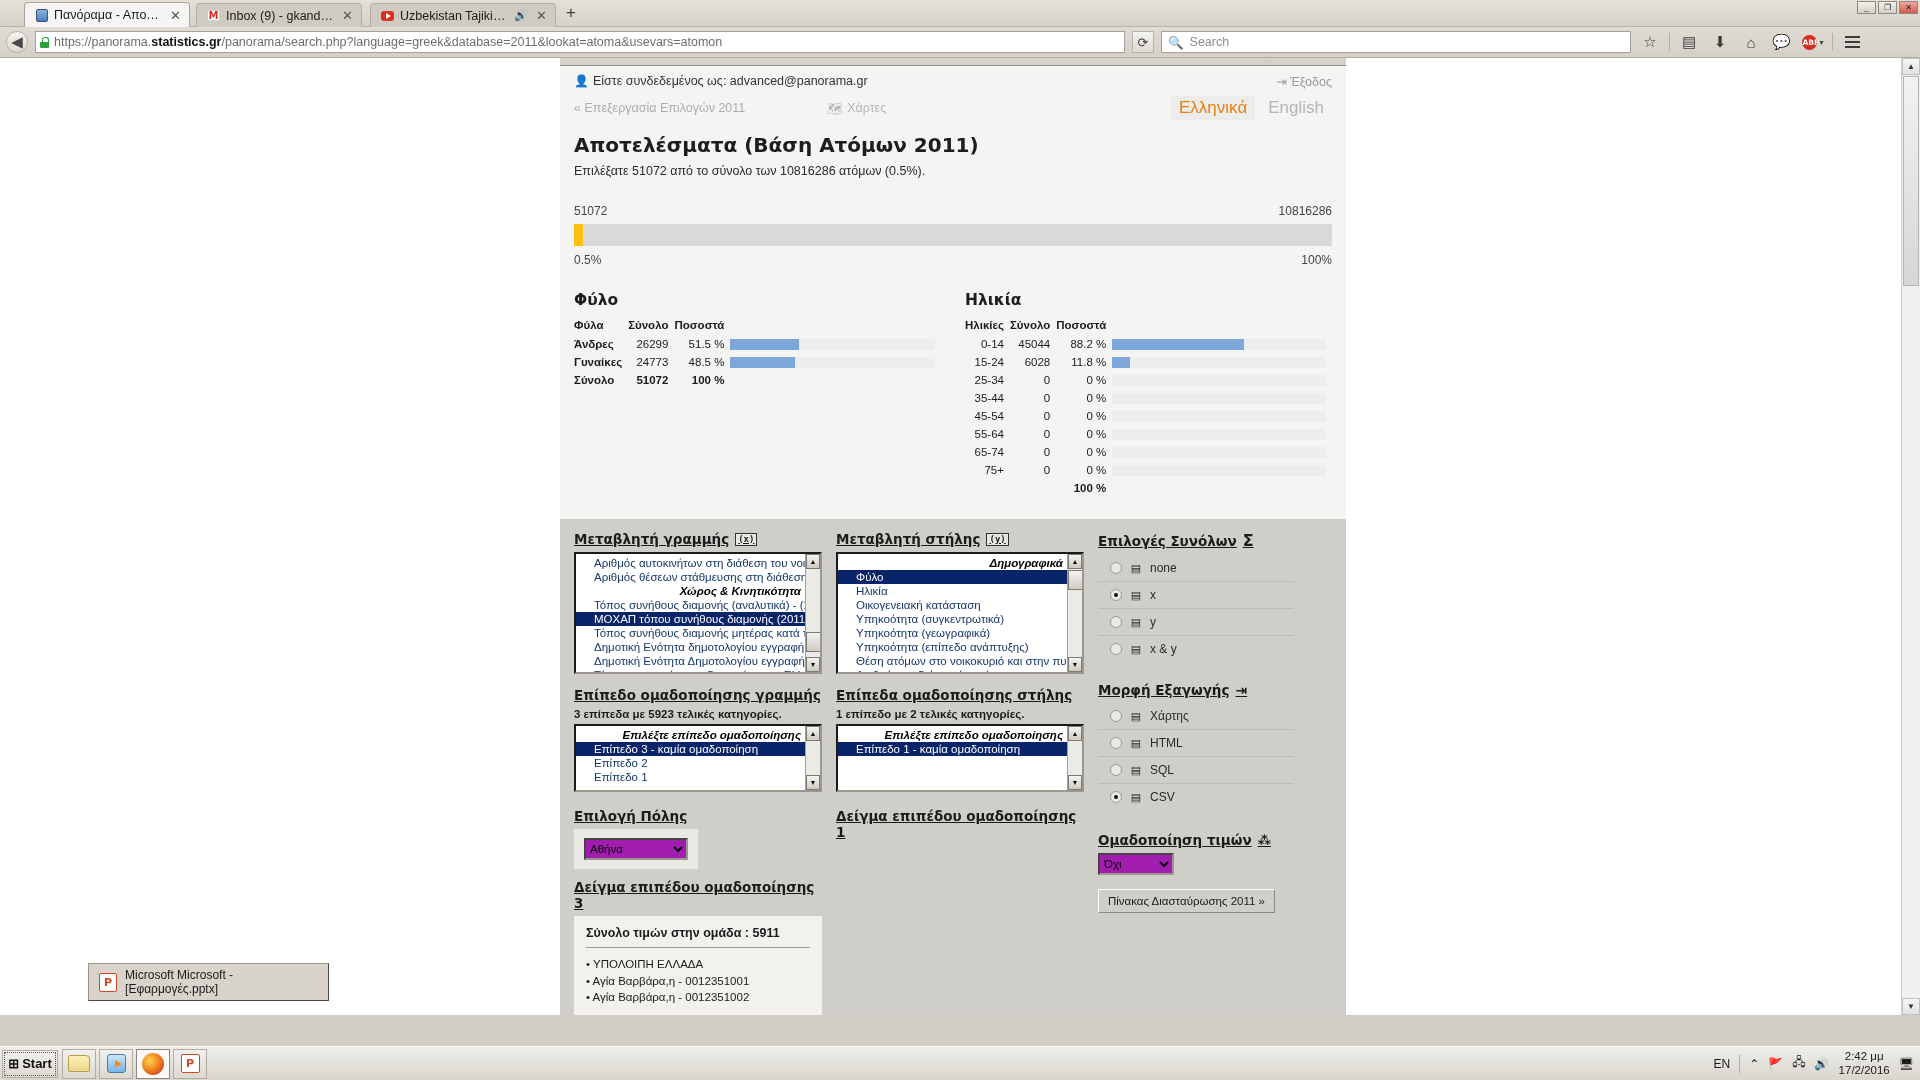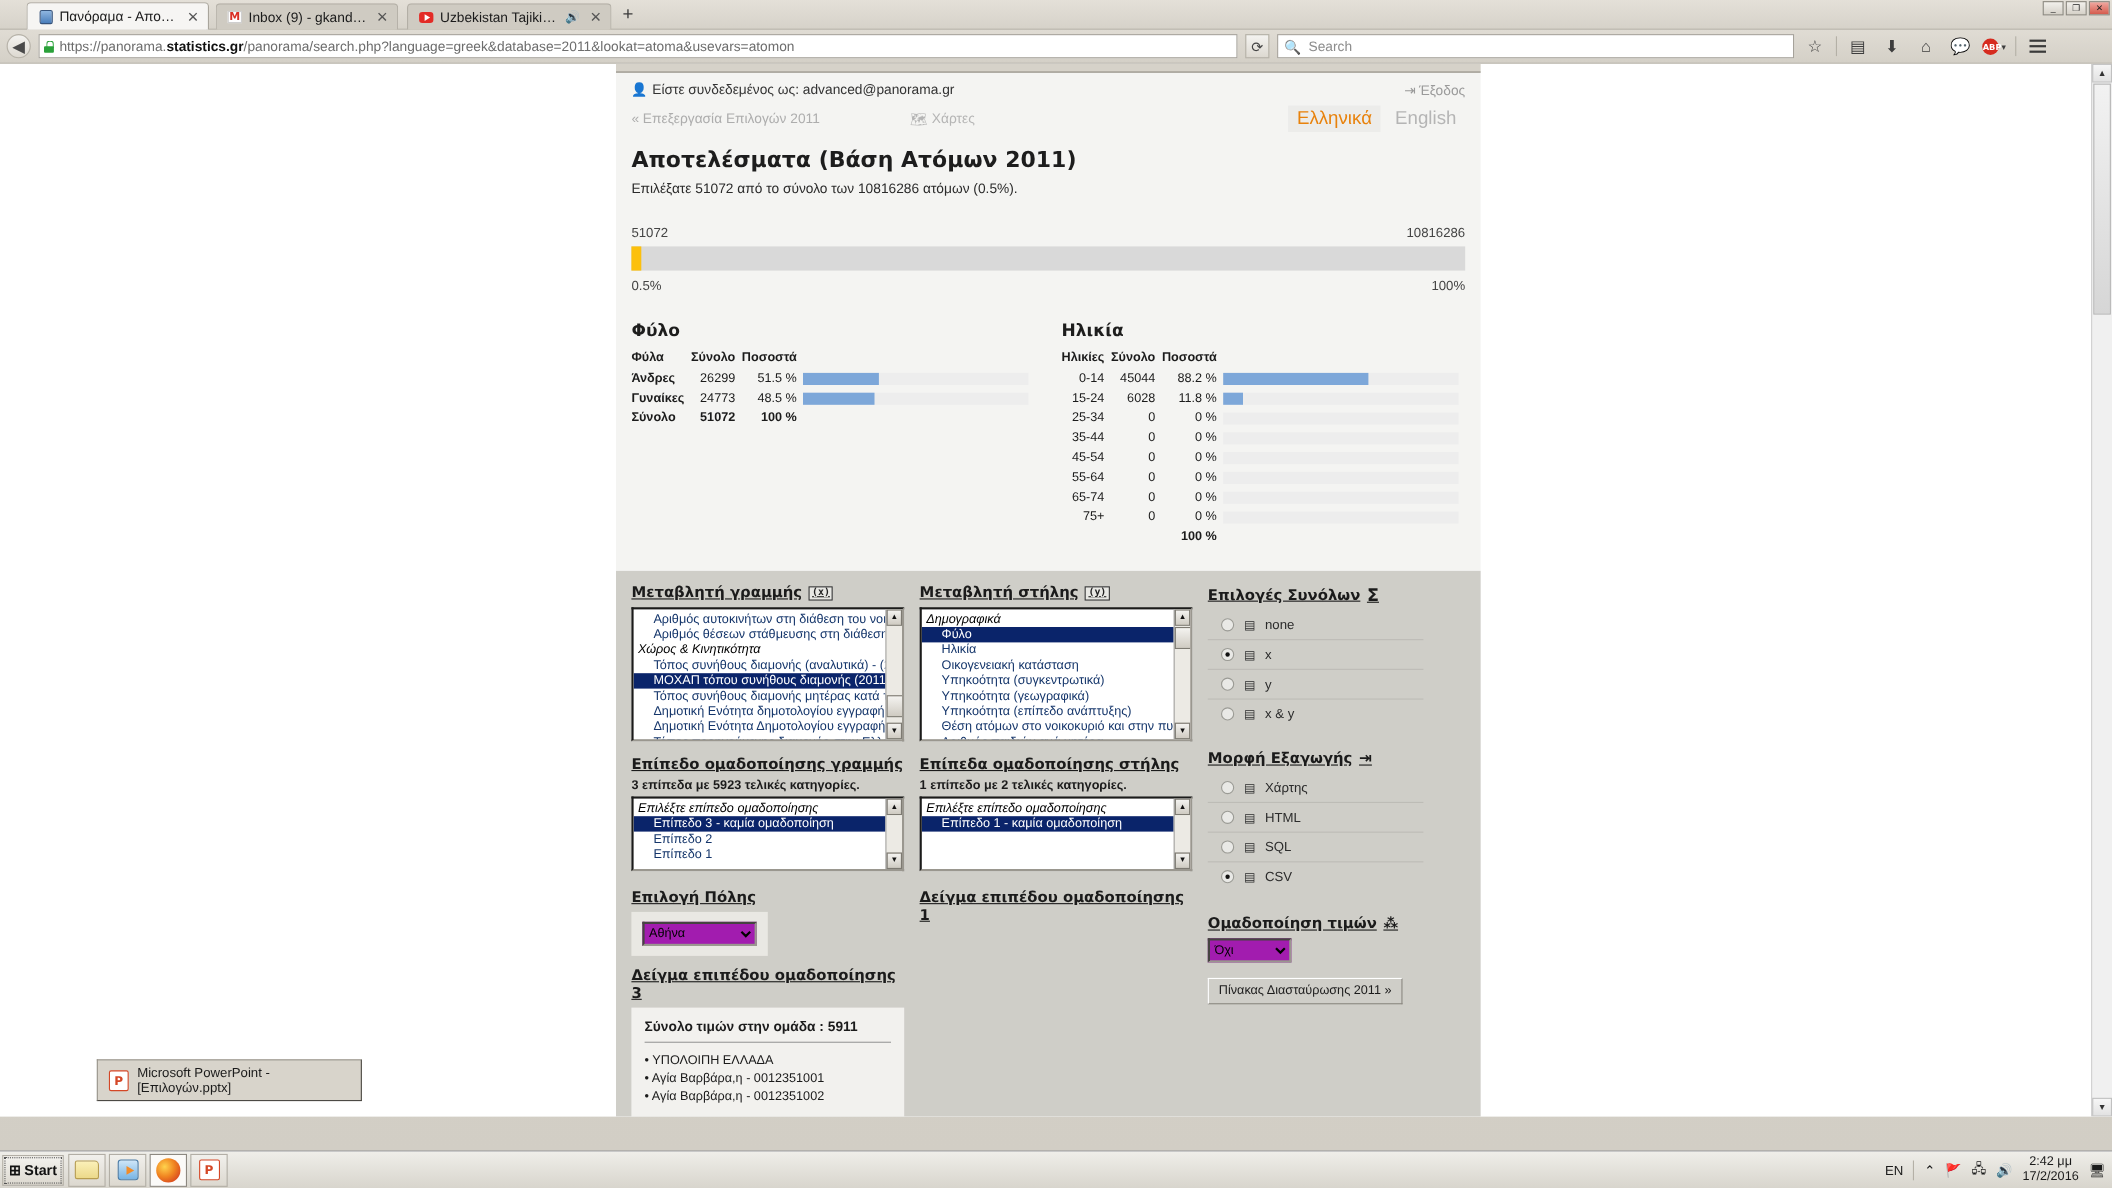--- a/index.html
+++ b/index.html
@@ -112,21 +112,21 @@
   .pcol.c3 { width:196px; }
   h3.ph { margin:0 0 5px 0; font-size:13.5px; font-weight:bold; color:#1b1b1b;
           display:flex; align-items:center; gap:6px; font-family:"DejaVu Sans", sans-serif;text-decoration:underline; }
   .tagicon { font-size:9px; border:1px solid #333; padding:0 2px; background:#e8e8e4; color:#222;
              font-family:"DejaVu Sans Mono", monospace; line-height:11px; }
 
   .lbox { background:#fff; border:2px inset #9a978f; border-top-color:#70706a; border-left-color:#70706a;
           position:relative; overflow:hidden; font-size:11.5px; }
   .lbox .inner { padding:2px 0; }
   .lopt { padding:1px 4px 1px 18px; white-space:nowrap; overflow:hidden; color:#15366b; }
-  .lopt.grp { font-weight:normal; font-style:italic; padding-left:4px; color:#000; }
+  .lopt.grp { font-weight:bold; font-style:italic; padding-left:4px; color:#000;text-align:right; }
   .lopt.sel { background:#0a246a; color:#fff; }
   .sbar { position:absolute; right:0; top:0; bottom:0; width:15px; background:#d4d0c8;
           border-left:1px solid #a0a0a0; }
   .sbtn { height:15px; background:linear-gradient(#f4f3f0,#cfcbc2); border:1px solid #7d7a72;
           display:flex; align-items:center; justify-content:center; font-size:7px; color:#111; }
   .sthumb { position:absolute; left:0; width:15px; background:linear-gradient(#f4f3f0,#cfcbc2);
             border:1px solid #7d7a72; }
   .strack { position:absolute; left:0; right:0; background:#eceae4; }
 
   .smalllbl { font-size:11.5px; color:#1b1b1b; margin:0 0 4px 0;font-weight:bold; }
@@ -640,21 +640,21 @@
     <div id="pagesb">
       <div class="ar">▲</div>
       <div class="th"></div>
       <div class="ar" style="position:absolute;bottom:0;left:0;right:0;">▼</div>
     </div>
   </div>
 </div>
 
 <div id="pptfloat">
   <span class="ppt">P</span>
-  <span>Microsoft PowerPoint - [Επιλογών.pptx]</span>
+  <span>Microsoft Microsoft - [Εφαρμογές.pptx]</span>
 </div>
 
 <div id="taskbar">
   <div id="start">
     <span>⊞</span>
     <span>Start</span>
   </div>
   <div class="qlbtn">
       <span class="folder"></span>
     </div>

